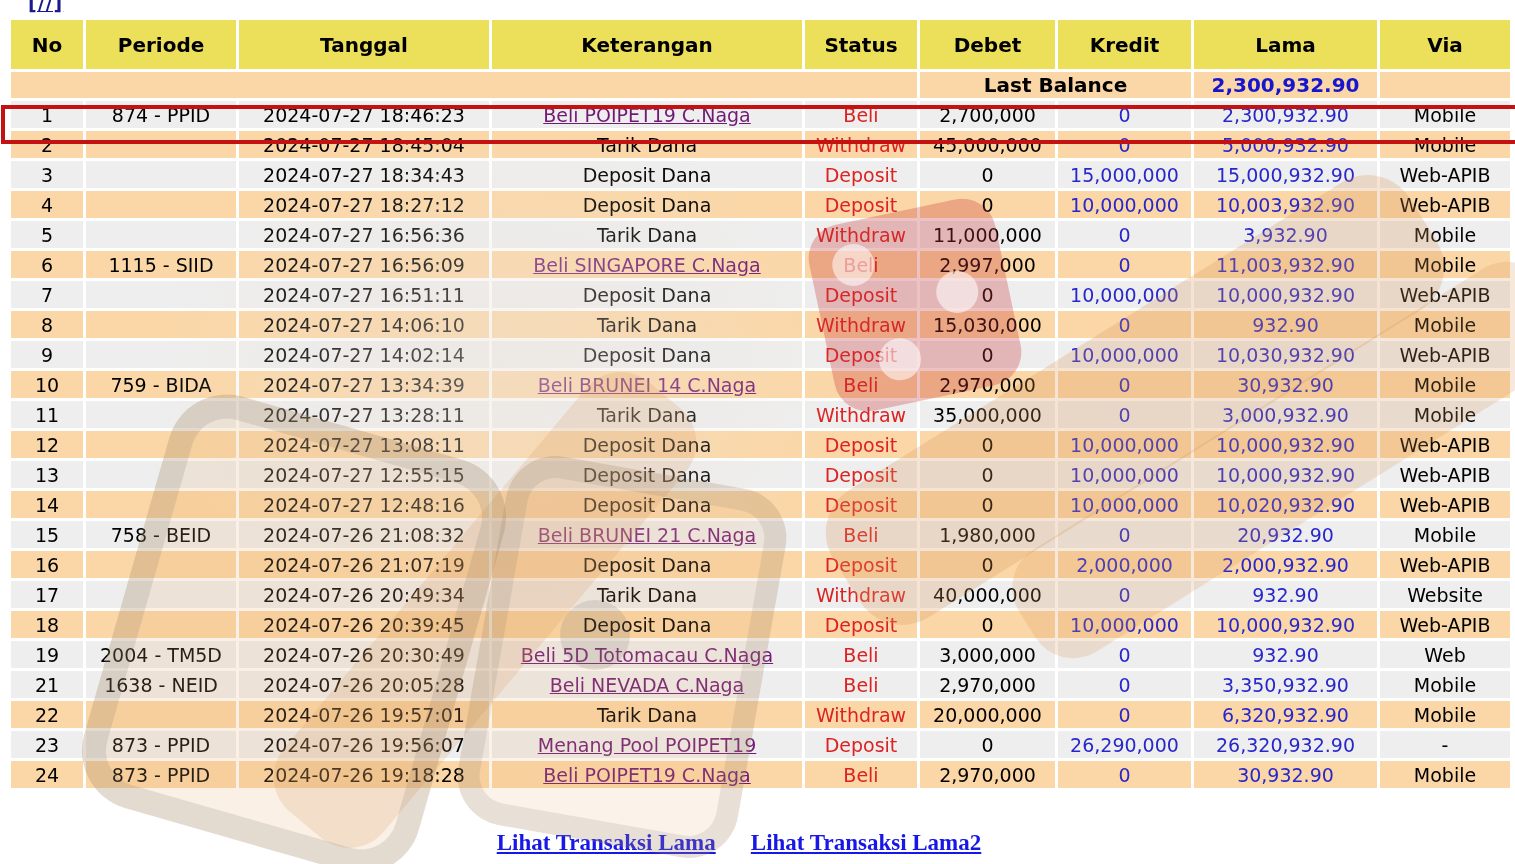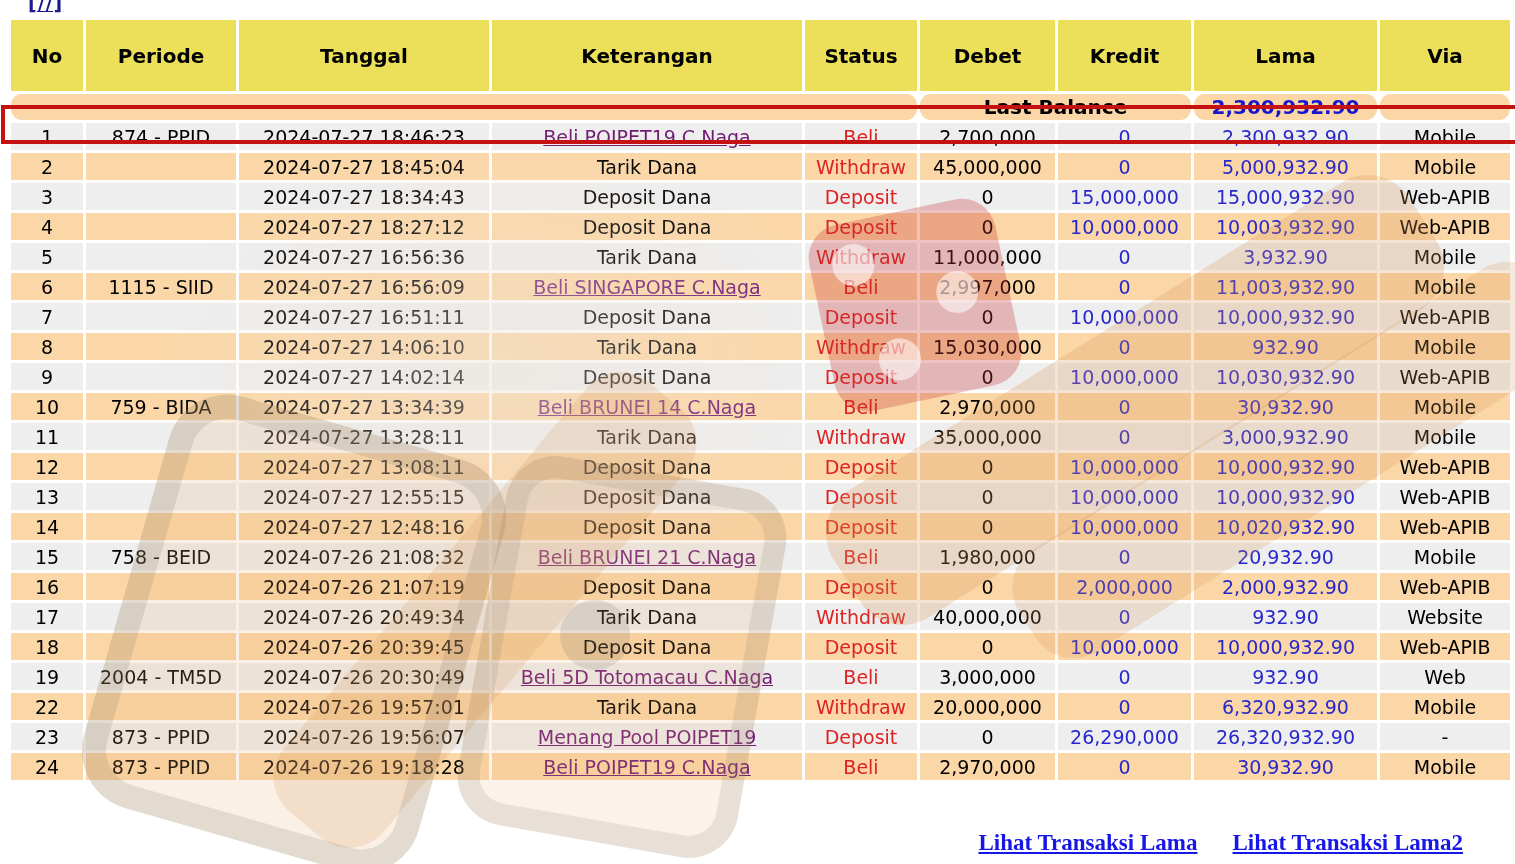--- a/index.html
+++ b/index.html
@@ -15,37 +15,37 @@
   
   table.tx {
     position:absolute; top:17px; left:8px; z-index:1;
     border-collapse:separate; border-spacing:3px; table-layout:fixed;
   }
   col.c-no{width:72px} col.c-periode{width:150px} col.c-tanggal{width:250px}
   col.c-ket{width:310px} col.c-status{width:112px} col.c-debet{width:135px}
   col.c-kredit{width:133px} col.c-saldo{width:183px} col.c-via{width:130px}
   th {
     background:#ece05a; color:#000; font-size:20px; font-weight:bold;
-    height:41px; padding:15px; text-align:center; white-space:nowrap;
+    height:41px; padding:4px; text-align:center; white-space:nowrap;
   }
   td {
     font-size:19px; color:#000; height:27px; padding:0; text-align:center;
     white-space:nowrap; overflow:hidden;
   }
   tr.row-gray  td { background:#eeeeee; }
   tr.row-peach td { background:#fbd7a7; }
-  tr.lb-row td { background:#fbd7a7; height:26px;border-radius:11px; }
+  tr.lb-row td { background:#fbd7a7; height:26px; }
   .lb-label { font-weight:bold; font-size:20px; color:#000; }
   .lb-value { font-weight:bold; font-size:20px; color:#1616cc; }
   td.cell-kredit, td.cell-saldo { color:#2727cc; }
   td.cell-status { color:#dd2222; }
   a.ket-link { color:#701a75; text-decoration:underline; }
   
   .footer-links {
-    position:absolute; top:830px; left:16px; width:1462px; text-align:right;
+    position:absolute; top:830px; left:8px; width:1462px; text-align:center;
     z-index:1;
   }
   .footer-links a {
     font-family:"Liberation Serif", serif; font-weight:bold; font-size:23px;
     color:#1717e8; text-decoration:underline; margin:0 15px;
   }
   
   #highlight-box {
     position:absolute; border:4px solid #c41111; z-index:9;
     pointer-events:none; background:transparent;
@@ -316,20 +316,31 @@
         <td class="cell-no">19</td>
         <td class="cell-periode">2004 - TM5D</td>
         <td class="cell-tanggal">2024-07-26 20:30:49</td>
         <td class="cell-keterangan"><a href="#" class="ket-link">Beli 5D Totomacau C.Naga</a></td>
         <td class="cell-status">Beli</td>
         <td class="cell-debet">3,000,000</td>
         <td class="cell-kredit">0</td>
         <td class="cell-saldo">932.90</td>
         <td class="cell-via">Web</td>
       </tr>
+      <tr class="row-gray">
+        <td class="cell-no">21</td>
+        <td class="cell-periode">1638 - NEID</td>
+        <td class="cell-tanggal">2024-07-26 20:05:28</td>
+        <td class="cell-keterangan"><a href="#" class="ket-link">Beli NEVADA C.Naga</a></td>
+        <td class="cell-status">Beli</td>
+        <td class="cell-debet">2,970,000</td>
+        <td class="cell-kredit">0</td>
+        <td class="cell-saldo">3,350,932.90</td>
+        <td class="cell-via">Mobile</td>
+      </tr>
       <tr class="row-peach">
         <td class="cell-no">22</td>
         <td class="cell-periode"></td>
         <td class="cell-tanggal">2024-07-26 19:57:01</td>
         <td class="cell-keterangan">Tarik Dana</td>
         <td class="cell-status">Withdraw</td>
         <td class="cell-debet">20,000,000</td>
         <td class="cell-kredit">0</td>
         <td class="cell-saldo">6,320,932.90</td>
         <td class="cell-via">Mobile</td>

